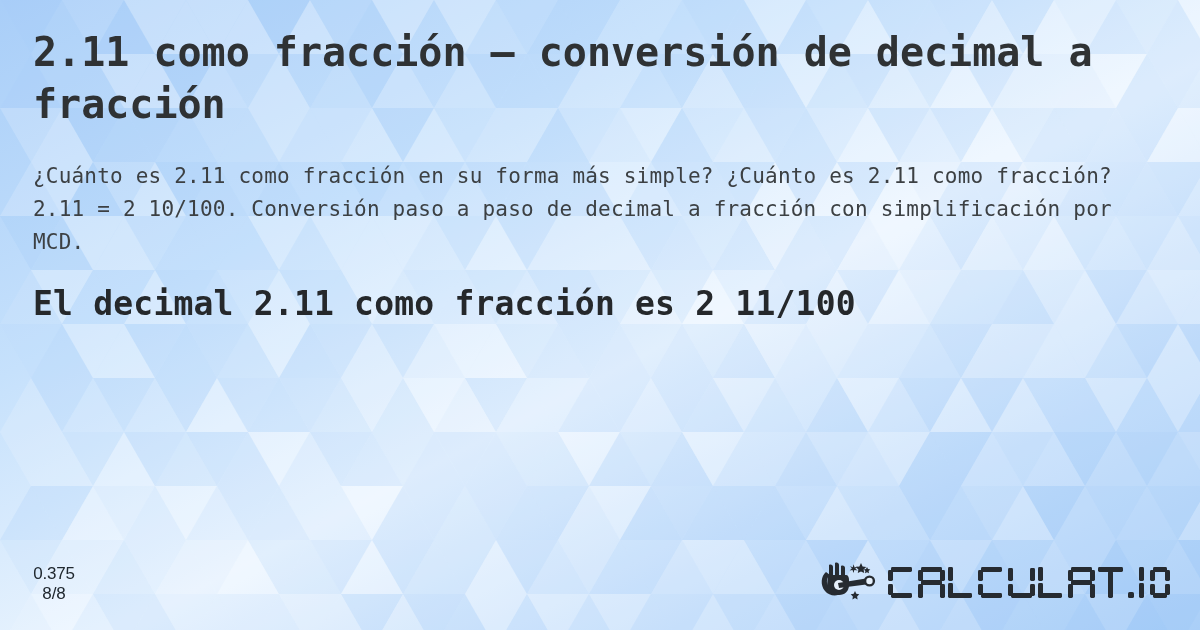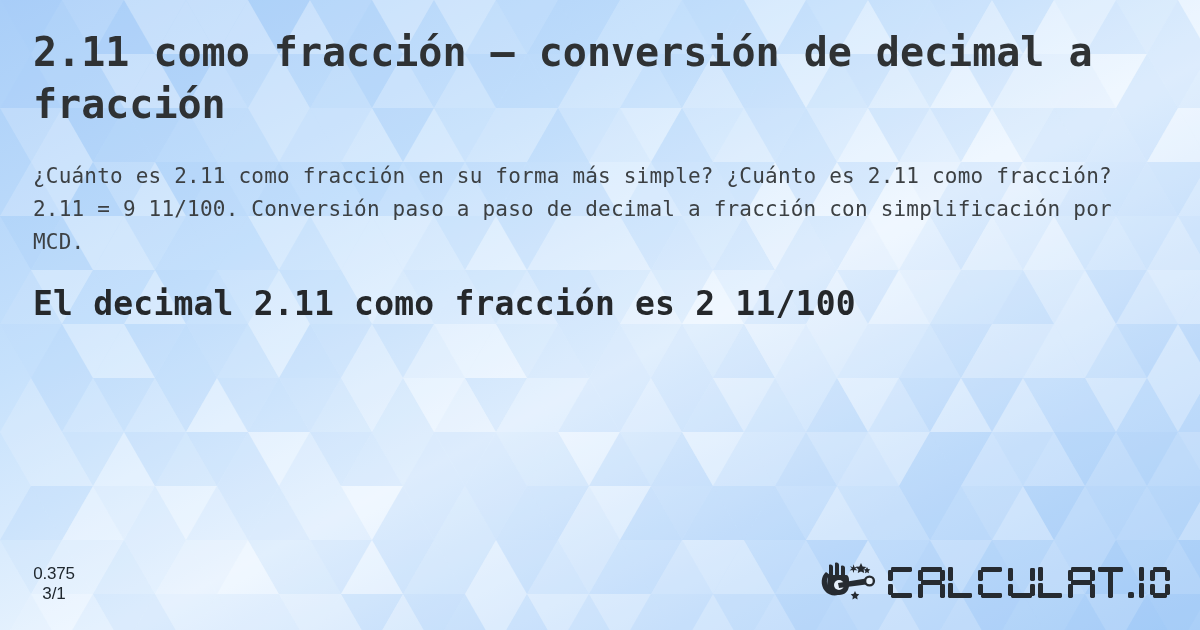--- a/index.html
+++ b/index.html
@@ -695,30 +695,30 @@
         <polygon points="1147,702 1178,648 1209,702" fill="#eef6ff" fill-opacity="0.42"></polygon>
         <polygon points="1178,648 1209,702 1240,648" fill="#d7e9fd" fill-opacity="0.4"></polygon>
         <polygon points="1209,702 1240,648 1271,702" fill="#d7e9fd" fill-opacity="0.4"></polygon>
         <polygon points="1240,648 1271,702 1302,648" fill="#d7e9fd" fill-opacity="0.4"></polygon>
         <polygon points="1271,702 1302,648 1333,702" fill="#bedafb" fill-opacity="0.38"></polygon>
       </g>
   </svg>
 
   <div id="content">
     <h1 class="page-title">2.11 como fracción – conversión de decimal a fracción</h1>
-    <p class="description">¿Cuánto es 2.11 como fracción en su forma más simple? ¿Cuánto es 2.11 como fracción? 2.11 = 9 11/100. Conversión paso a paso de decimal a fracción con simplificación por MCD.</p>
+    <p class="description">¿Cuánto es 2.11 como fracción en su forma más simple? ¿Cuánto es 2.11 como fracción? 2.11 = 2 10/100. Conversión paso a paso de decimal a fracción con simplificación por MCD.</p>
     <p class="answer">El decimal 2.11 como fracción es 2 11/100</p>
   </div>
 
   <div id="footer">
 
     <div id="footer-left">
       <div class="frac-icon">
         <span class="frac-top">0.375</span>
-        <span class="frac-bottom">3/1</span>
+        <span class="frac-bottom">8/8</span>
       </div>
     </div>
 
     <div id="footer-right">
 
       <svg class="logo-mark" width="66" height="44" viewBox="0 0 66 44" aria-hidden="true">
         <g fill="#262b31">
 
           <path d="M10 11 C5 15, 4 24, 9 30 C13 35, 21 36, 26 32 L22 27
                    C19 29, 14 29, 12 25 C10 21, 11 16, 14 14 Z"></path>

